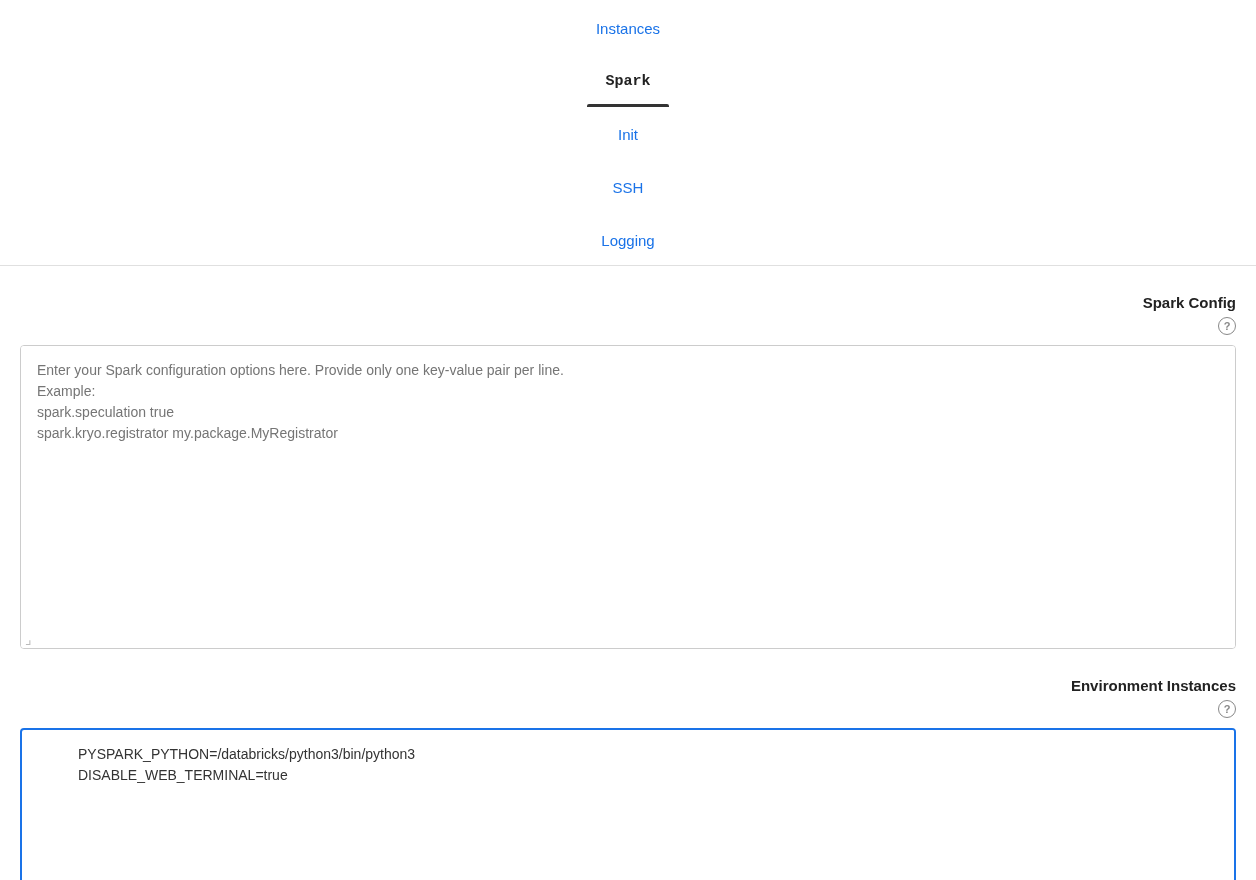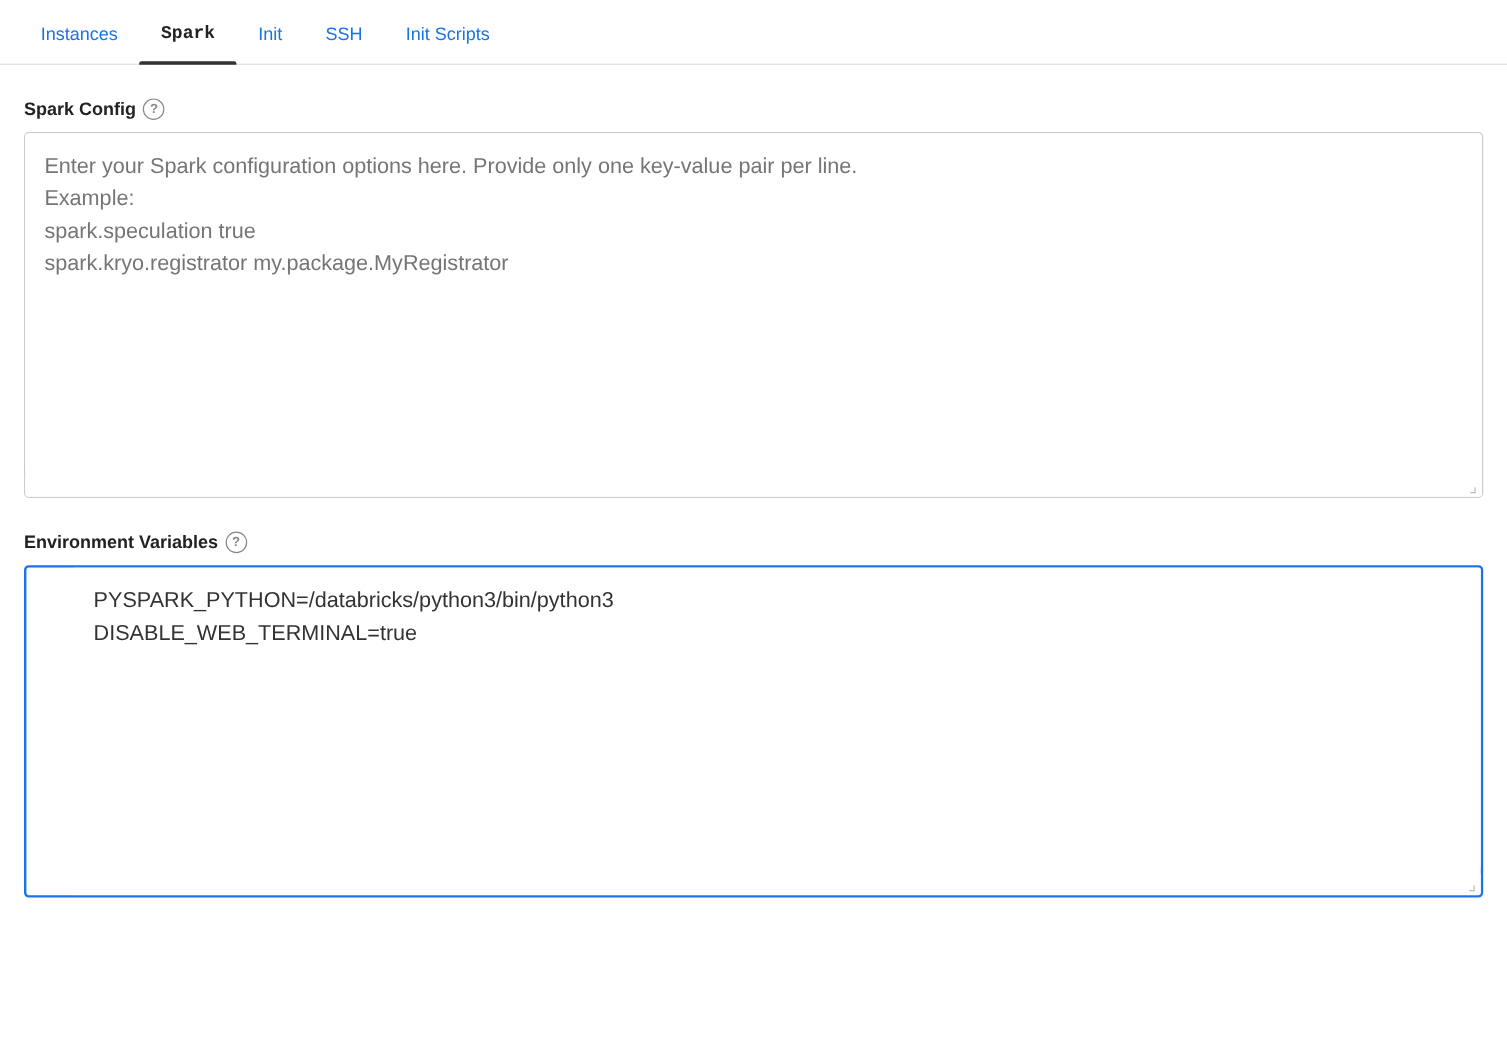--- a/index.html
+++ b/index.html
@@ -1,18 +1,19 @@
 <!DOCTYPE html>
 <html><head>
   <meta charset="utf-8">
   <style>
     * {
       box-sizing: border-box;
       margin: 0;
       padding: 0;
+      flex-direction: column;
     }
 
     body {
       font-family: -apple-system, BlinkMacSystemFont, "Segoe UI", Helvetica, Arial, sans-serif;
       background: #ffffff;
       color: #333;
       width: 1256px;
       min-height: 880px;
     }
 
@@ -88,21 +89,21 @@
 
     .textarea-wrapper.focused {
       border: 2px solid #1a73e8;
       padding-left: 40px;
     }
 
     textarea {
       width: 100%;
       height: 280px;
       padding: 14px 16px;
-      font-size: 18px;
+      font-size: 14px;
       font-family: inherit;
       color: #333;
       border: none;
       outline: none;
       resize: none;
       background: #fff;
       line-height: 1.5;
     }
 
     textarea.placeholder-style {
@@ -128,21 +129,21 @@
     }
   </style>
 </head>
 <body>
 
 <div class="tab-bar">
   <a class="tab-item">Instances</a>
   <a class="tab-item active">Spark</a>
   <a class="tab-item">Init</a>
   <a class="tab-item">SSH</a>
-  <a class="tab-item">Init Scripts</a>
+  <a class="tab-item">Logging</a>
 </div>
 
 <div class="content">
 
   <div>
     <div class="section-label">
       <span>Spark Config</span>
       <span class="help-icon">?</span>
     </div>
     <div class="textarea-wrapper">
@@ -151,21 +152,21 @@
 spark.speculation true
 spark.kryo.registrator my.package.MyRegistrator" style=""></textarea>
       <div class="resize-handle">
         <span class="resize-icon">⌟</span>
       </div>
     </div>
   </div>
 
   <div>
     <div class="section-label">
-      <span>Environment Variables</span>
+      <span>Environment Instances</span>
       <span class="help-icon">?</span>
     </div>
     <div class="textarea-wrapper focused">
       <textarea class="env-textarea" id="env-textarea" spellcheck="true" style="">PYSPARK_PYTHON=/databricks/python3/bin/python3
 DISABLE_WEB_TERMINAL=true</textarea>
       <div class="resize-handle">
         <span class="resize-icon">⌟</span>
       </div>
     </div>
   </div>

